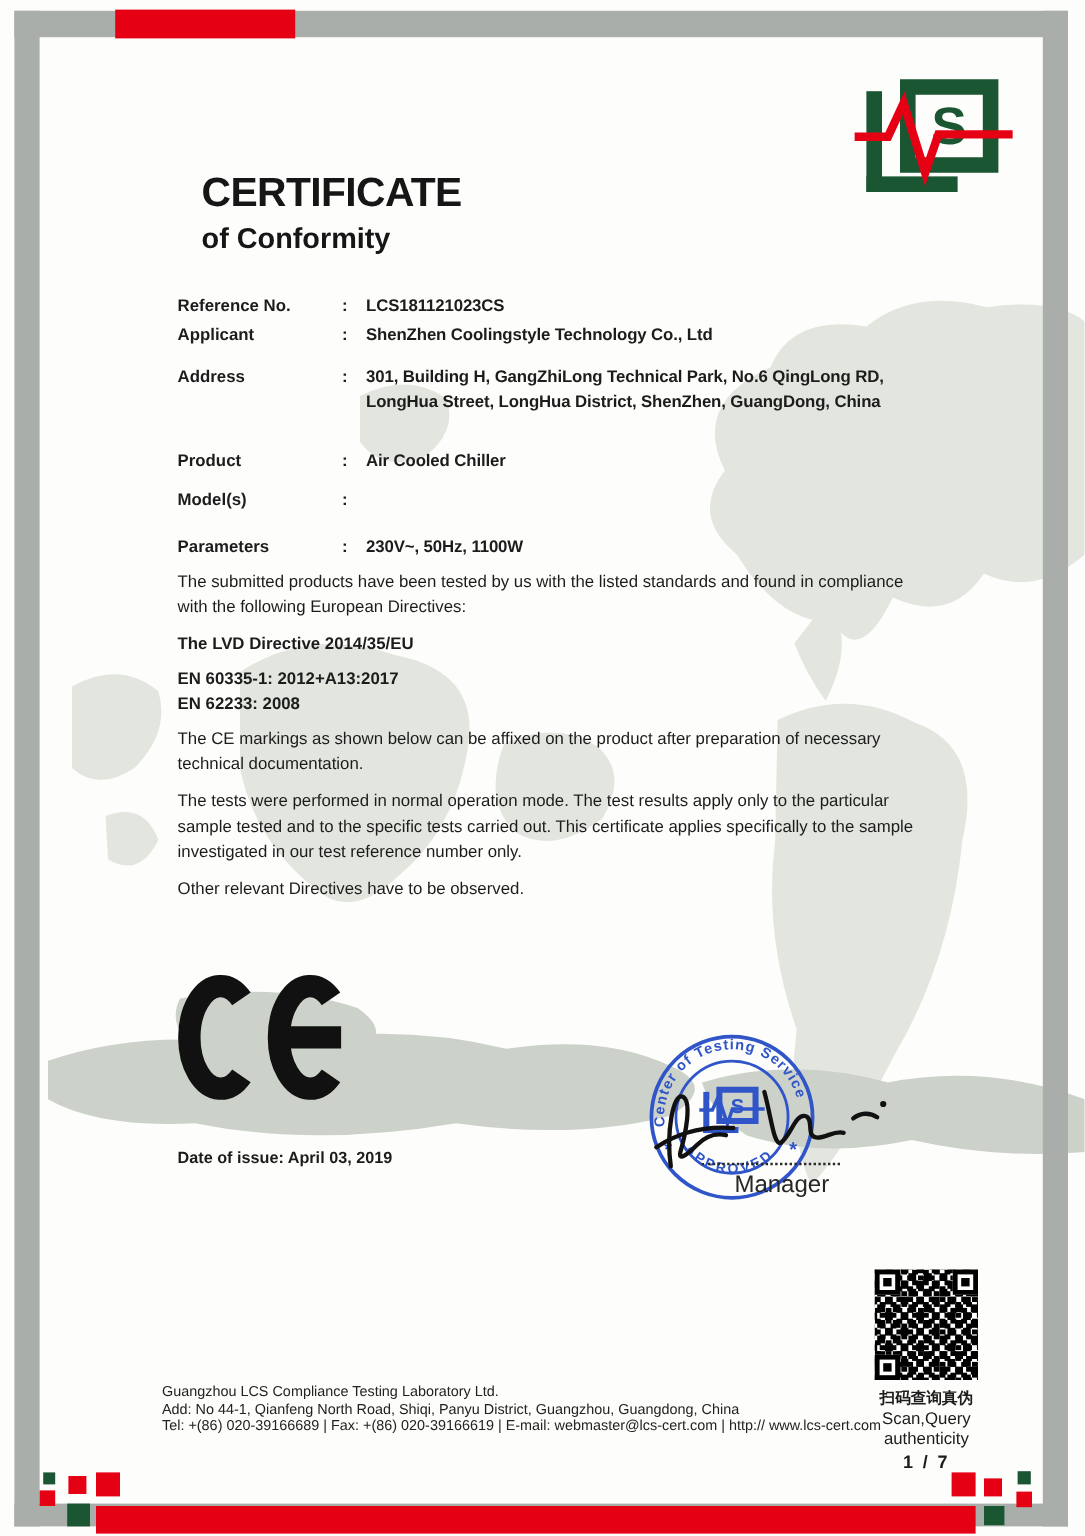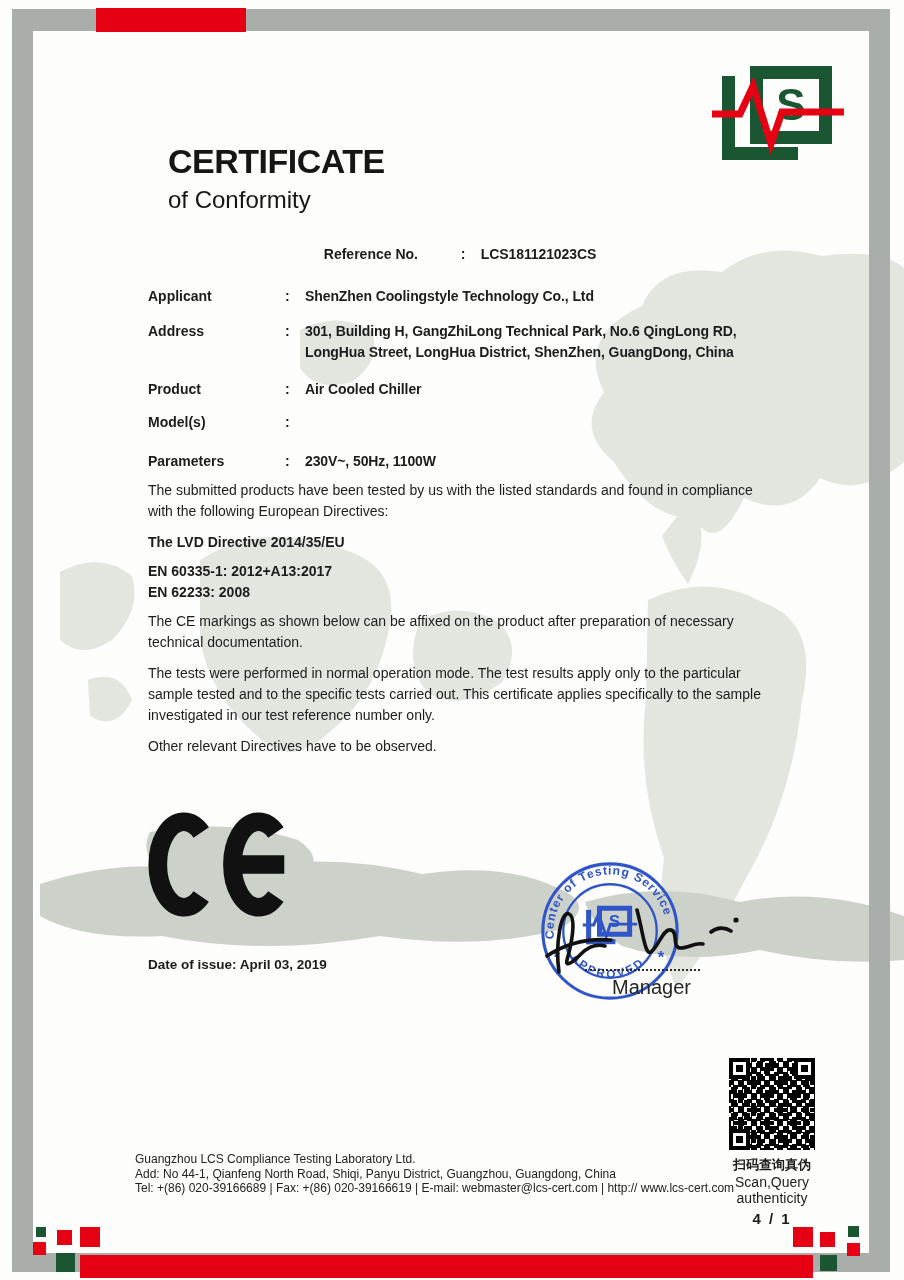--- a/index.html
+++ b/index.html
@@ -21,30 +21,30 @@
   
   .sq { position:absolute; z-index:2; }
   .bar-red-bottom { position:absolute; left:80px; top:1255px; width:733px; height:23px; background:#e60014; z-index:2; }
 
   
   .logo-wrap { position:absolute; left:712px; top:64px; width:132px; height:102px; z-index:3; }
 
   
   .title-block { position:absolute; left:168px; top:144px; z-index:3; }
   .title-main { font-size:34px; font-weight:bold; letter-spacing:-0.5px; line-height:1; color:#161616; }
-  .title-sub  { font-size:24px; font-weight:normal; margin-top:8px; color:#161616; }
+  .title-sub  { font-size:24px; font-weight:bold; margin-top:8px; color:#161616; }
 
   
   .content { position:absolute; left:148px; top:244px; width:624px; z-index:3; font-size:14px; line-height:21px; }
   .frow { display:flex; }
   .flabel { width:137px; font-weight:bold; flex:none; }
   .fcolon { width:20px; font-weight:bold; flex:none; }
   .fvalue { font-weight:bold; letter-spacing:-0.1px; }
   .fvalue div { white-space:nowrap; }
-  .mb17{margin-bottom:21px;justify-content:center;} .mb14{margin-bottom:14px;} .mb13{margin-bottom:16px;}
+  .mb17{margin-bottom:3px;} .mb14{margin-bottom:14px;} .mb13{margin-bottom:28px;}
   .mb12{margin-bottom:12px;} .mb18{margin-bottom:18px;} .mb10{margin-bottom:10px;}
   .mb8{margin-bottom:8px;}
   .para { font-weight:normal; }
   .bold-line { font-weight:bold; }
 
   
   .ce-wrap { position:absolute; left:148px; top:812px; width:140px; height:105px; z-index:3; }
 
   
   .stamp-wrap { position:absolute; left:537px; top:858px; width:146px; height:146px; z-index:4; }
@@ -224,21 +224,21 @@
   <div class="date-issue">Date of issue: April 03, 2019</div>
 
   <div class="qr-block">
     <div class="qr-box">
       <div class="qr-f qr-tl"></div>
       <div class="qr-f qr-tr"></div>
       <div class="qr-f qr-bl"></div>
     </div>
     <div class="qr-cap-zh">扫码查询真伪</div>
     <div class="qr-cap-en">Scan,Query authenticity</div>
-    <div class="qr-page">4 / 1</div>
+    <div class="qr-page">1 / 7</div>
   </div>
 
   <div class="footer">
     <div>Guangzhou LCS Compliance Testing Laboratory Ltd.</div>
     <div>Add: No 44-1, Qianfeng North Road, Shiqi, Panyu District, Guangzhou, Guangdong, China</div>
     <div>Tel: +(86) 020-39166689  |  Fax: +(86) 020-39166619  |  E-mail: webmaster@lcs-cert.com  |  http:// www.lcs-cert.com</div>
   </div>
 
   <div class="sq" style="left:36px;  top:1227px; width:10px; height:10px; background:#1a5632;"></div>
   <div class="sq" style="left:33px;  top:1242px; width:13px; height:13px; background:#e60014;"></div>

